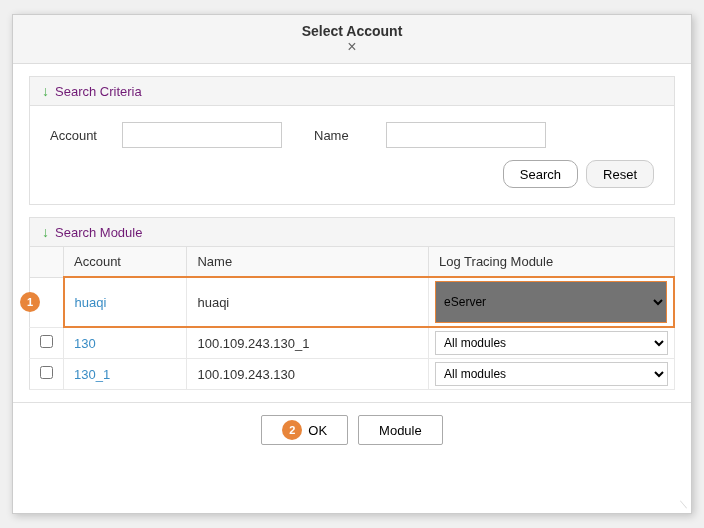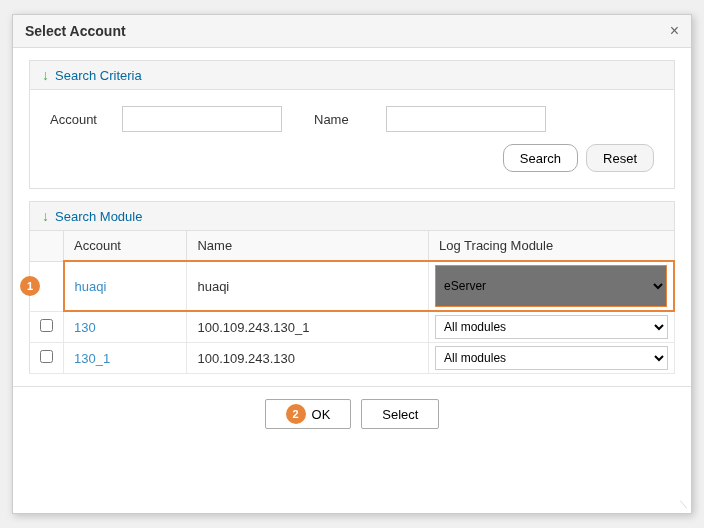--- a/index.html
+++ b/index.html
@@ -21,20 +21,21 @@
       min-height: 500px;
       position: relative;
     }
     .dialog-title-bar {
       background: #f5f5f5;
       border-bottom: 1px solid #ddd;
       padding: 8px 12px;
       display: flex;
       justify-content: space-between;
       align-items: center;
+      flex-direction: column;
     }
     .dialog-title {
       font-size: 14px;
       font-weight: bold;
       color: #333;
     }
     .close-btn {
       background: none;
       border: none;
       cursor: pointer;
@@ -50,21 +51,21 @@
       align-items: center;
       gap: 6px;
       margin: 0;
     }
     .section-header-arrow {
       color: #4caf50;
       font-size: 14px;
     }
     .section-header-label {
       font-size: 13px;
-      color: #0369a1;
+      color: #701a75;
       font-weight: normal;
     }
     .search-criteria-body {
       padding: 16px 20px;
       border: 1px solid #e0e0e0;
       border-top: none;
     }
     .form-row {
       display: flex;
       align-items: center;
@@ -358,17 +359,17 @@
       </table>
     </div>
 
   </div>
 
   <div class="dialog-footer">
     <button class="ok-btn">
       <span class="num-badge-2">2</span>
       <span>OK</span>
     </button>
-    <button class="cancel-btn">Select</button>
+    <button class="cancel-btn">Module</button>
   </div>
 
   <span class="resize-handle">⟍</span>
 </div>
 
 </body></html>

